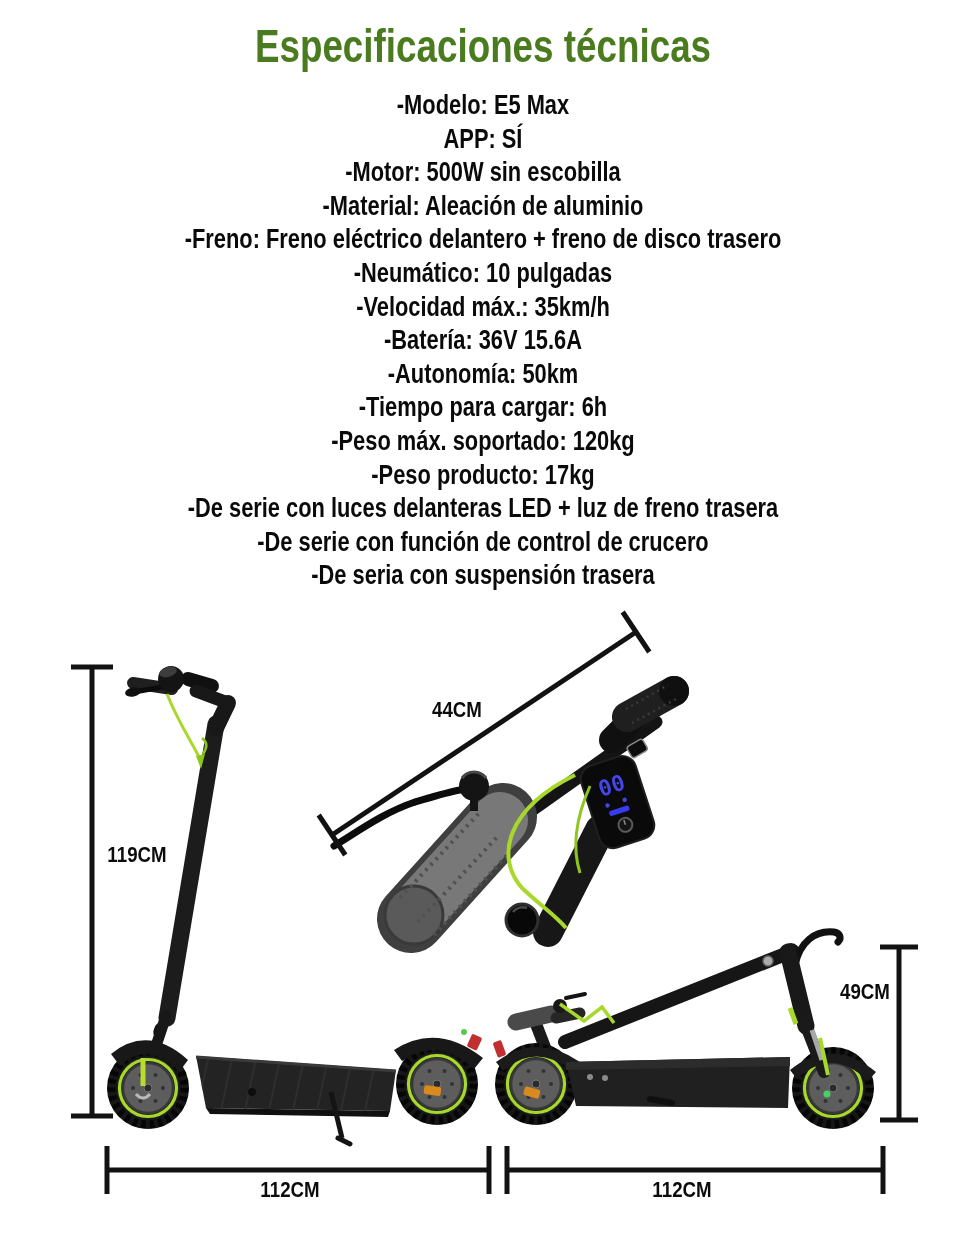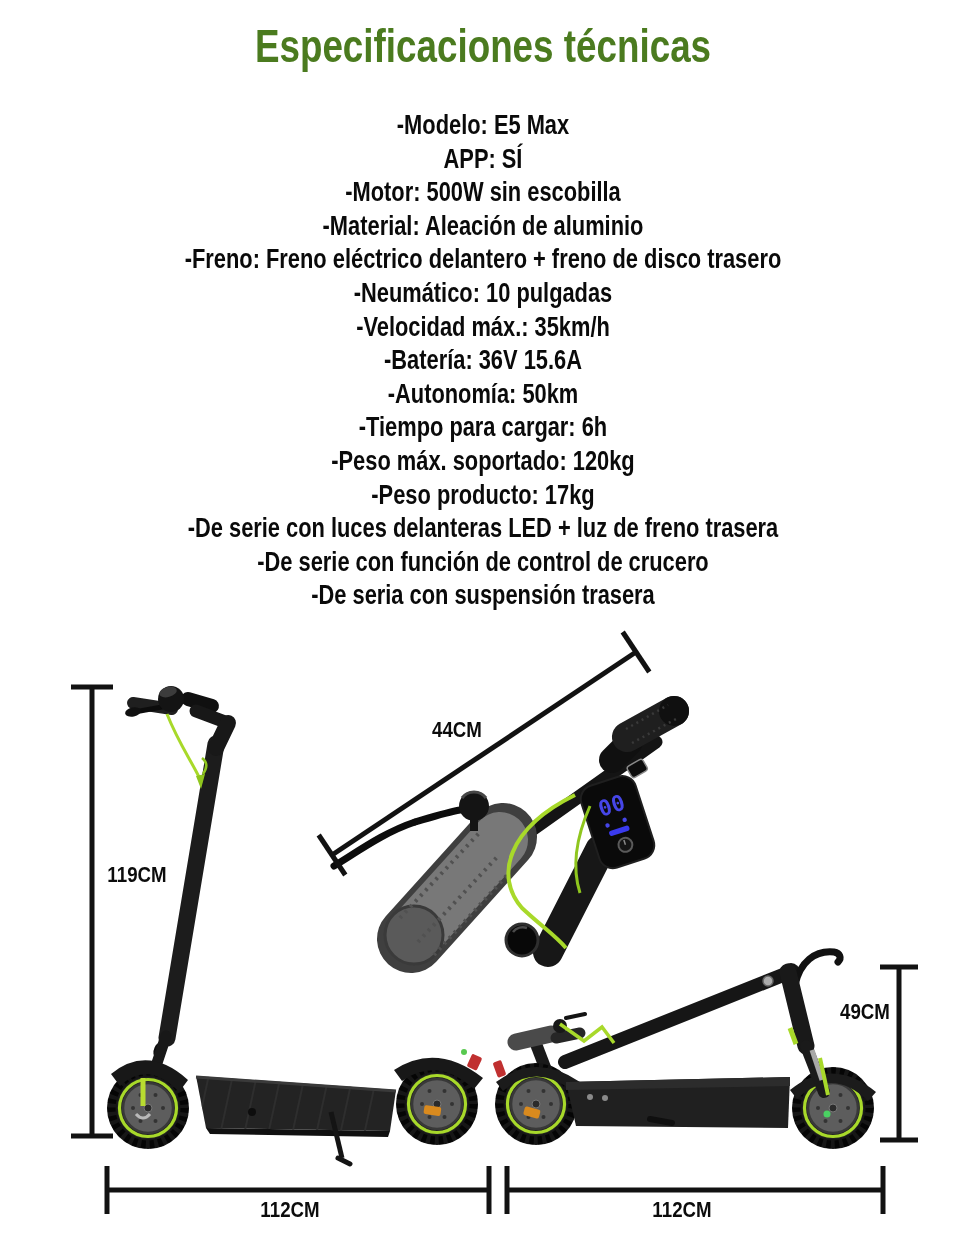--- a/index.html
+++ b/index.html
@@ -2,21 +2,21 @@
 <html><head>
 <meta charset="utf-8">
 <style>
   html,body{margin:0;padding:0;background:#ffffff;}
   body{width:966px;height:1252px;overflow:hidden;font-family:"Liberation Sans",sans-serif;}
   .title{
     margin:0;padding-top:20px;text-align:center;
     font-size:46px;line-height:52px;font-weight:bold;color:#4b7b1f;
     transform:scaleX(0.80);white-space:nowrap;
   }
-  .specs{margin-top:36px;}
+  .specs{margin-top:16px;}
   .spec-line{
     font-size:28px;line-height:33.6px;font-weight:bold;color:#0a0a0a;
     text-align:center;white-space:nowrap;transform:scaleX(0.78);
   }
   .figure{position:relative;width:966px;height:624px;margin-top:16px;}
   .scene{position:absolute;left:0;top:0;width:966px;height:624px;}
   .dim-label{
     position:absolute;width:76px;text-align:center;
     font-size:22px;line-height:26px;font-weight:bold;color:#0c0c0c;
     transform:scaleX(0.85);white-space:nowrap;

